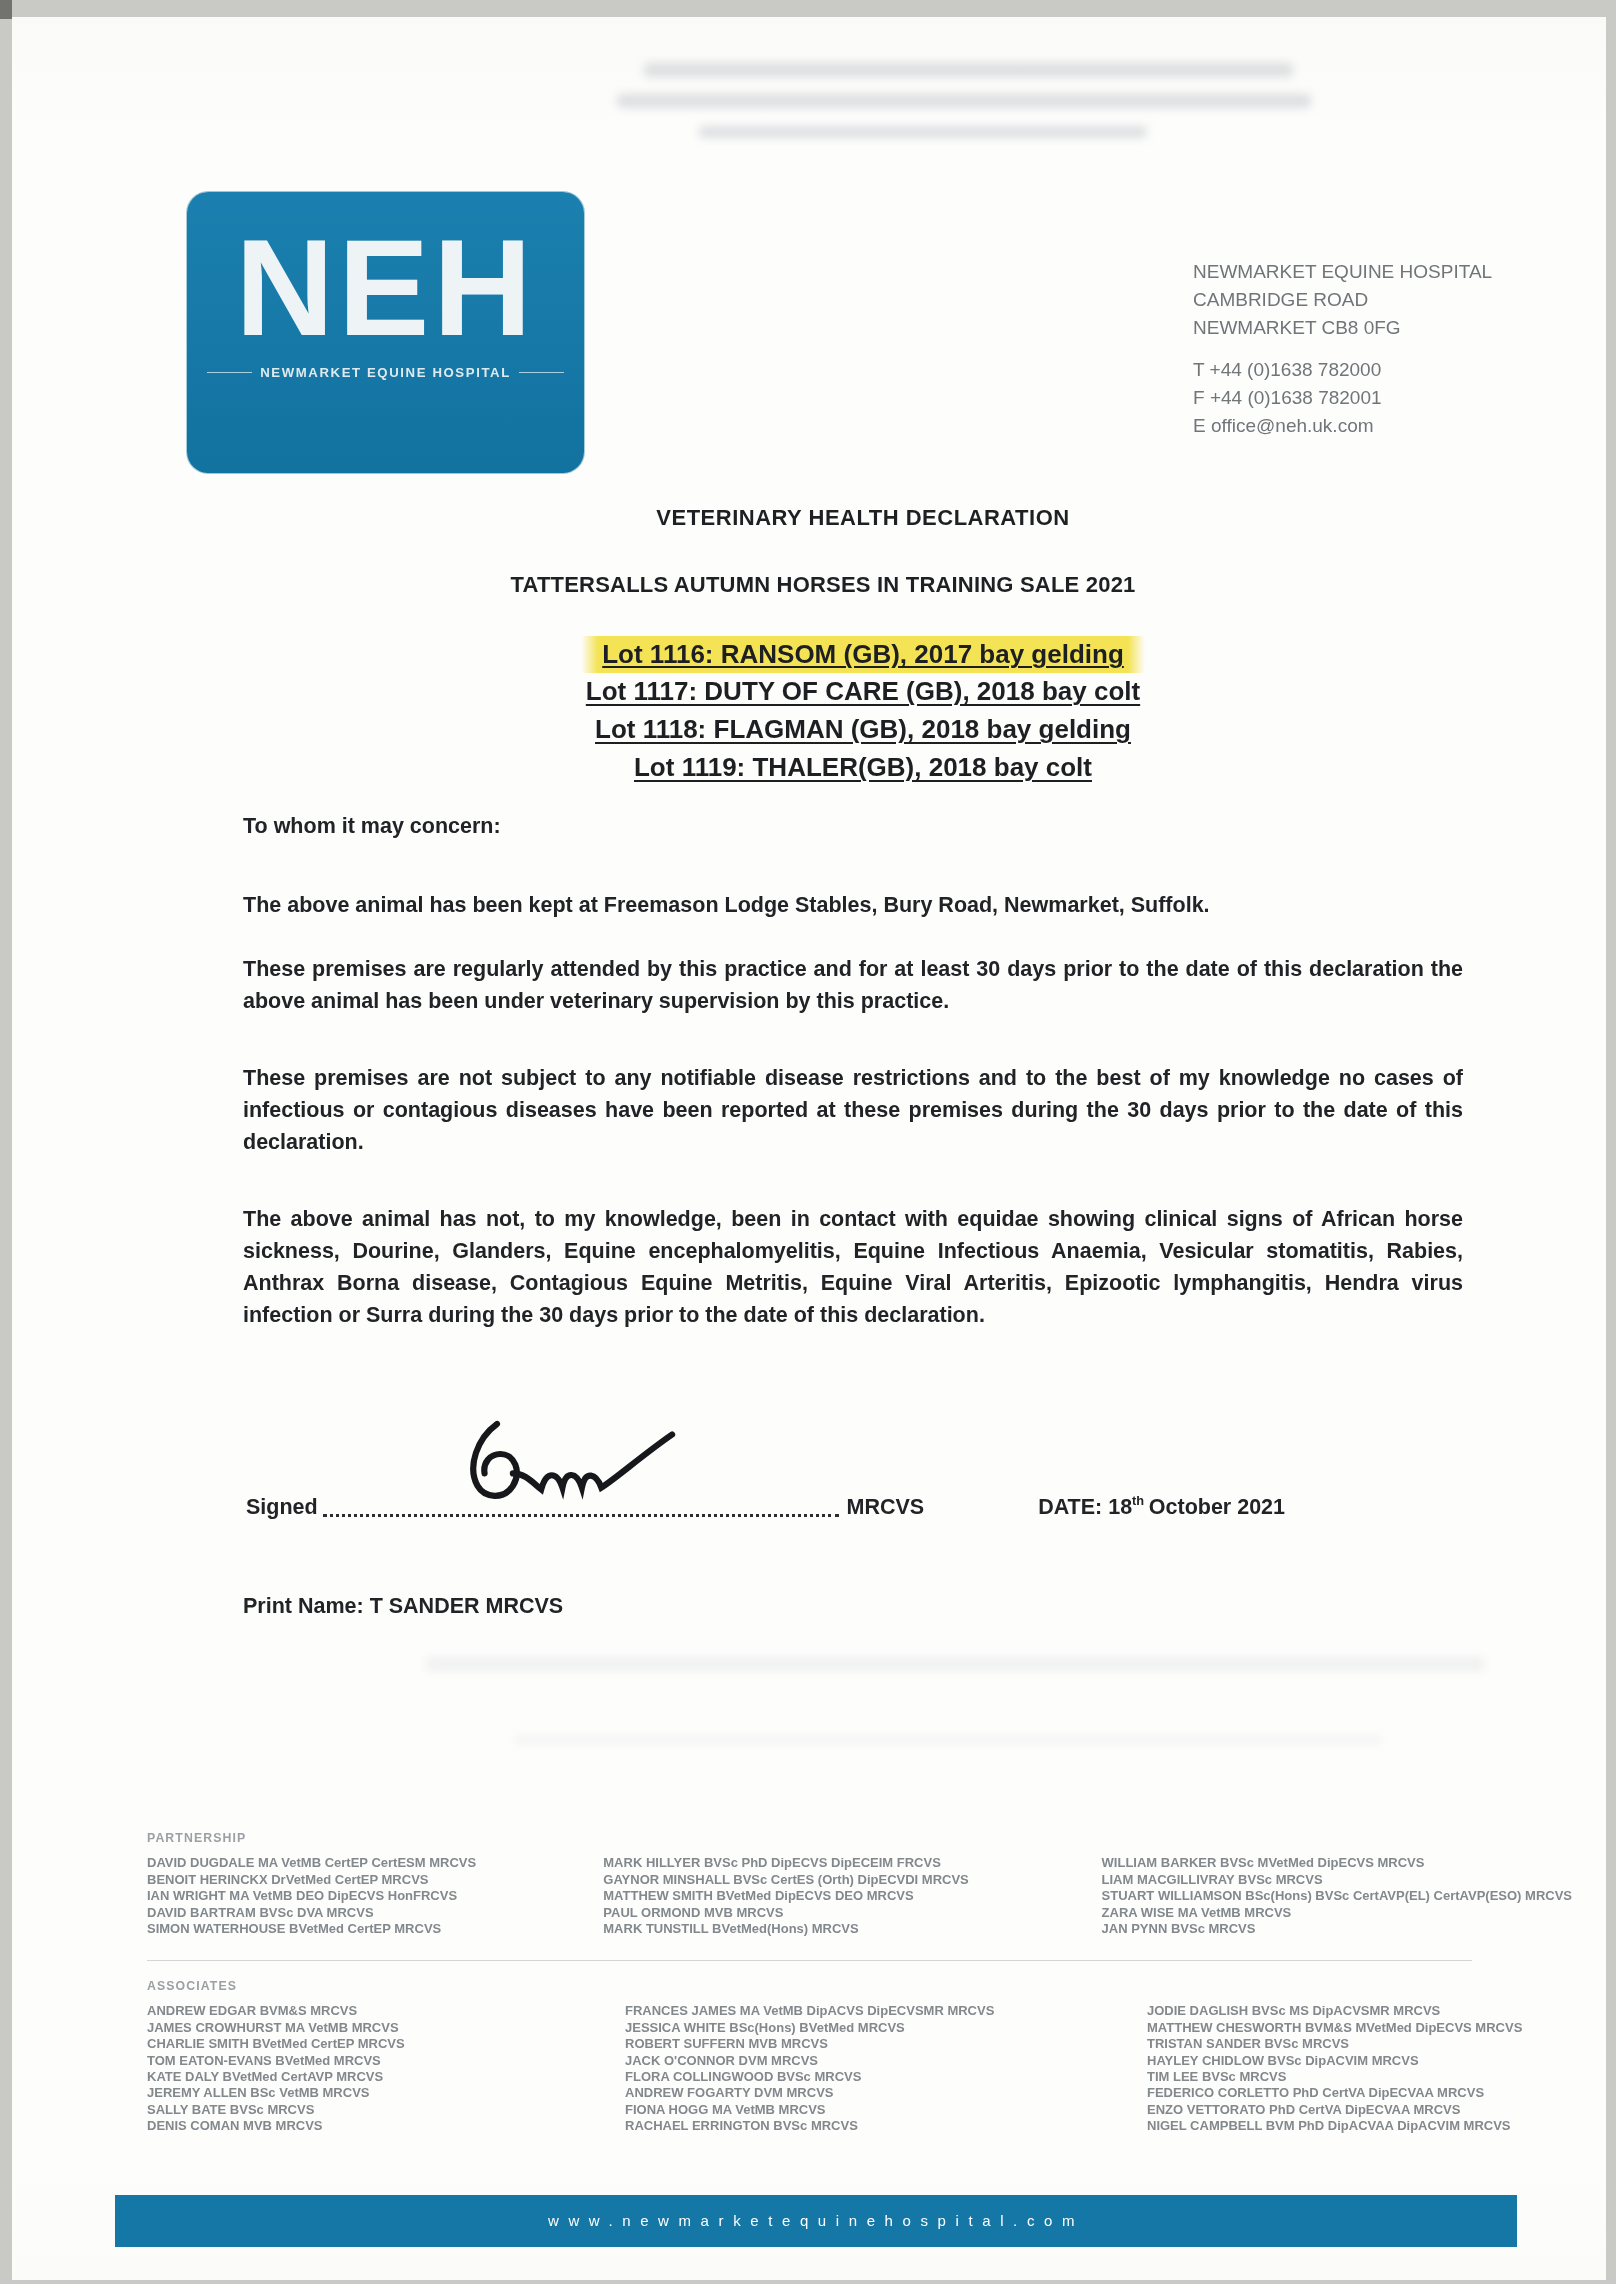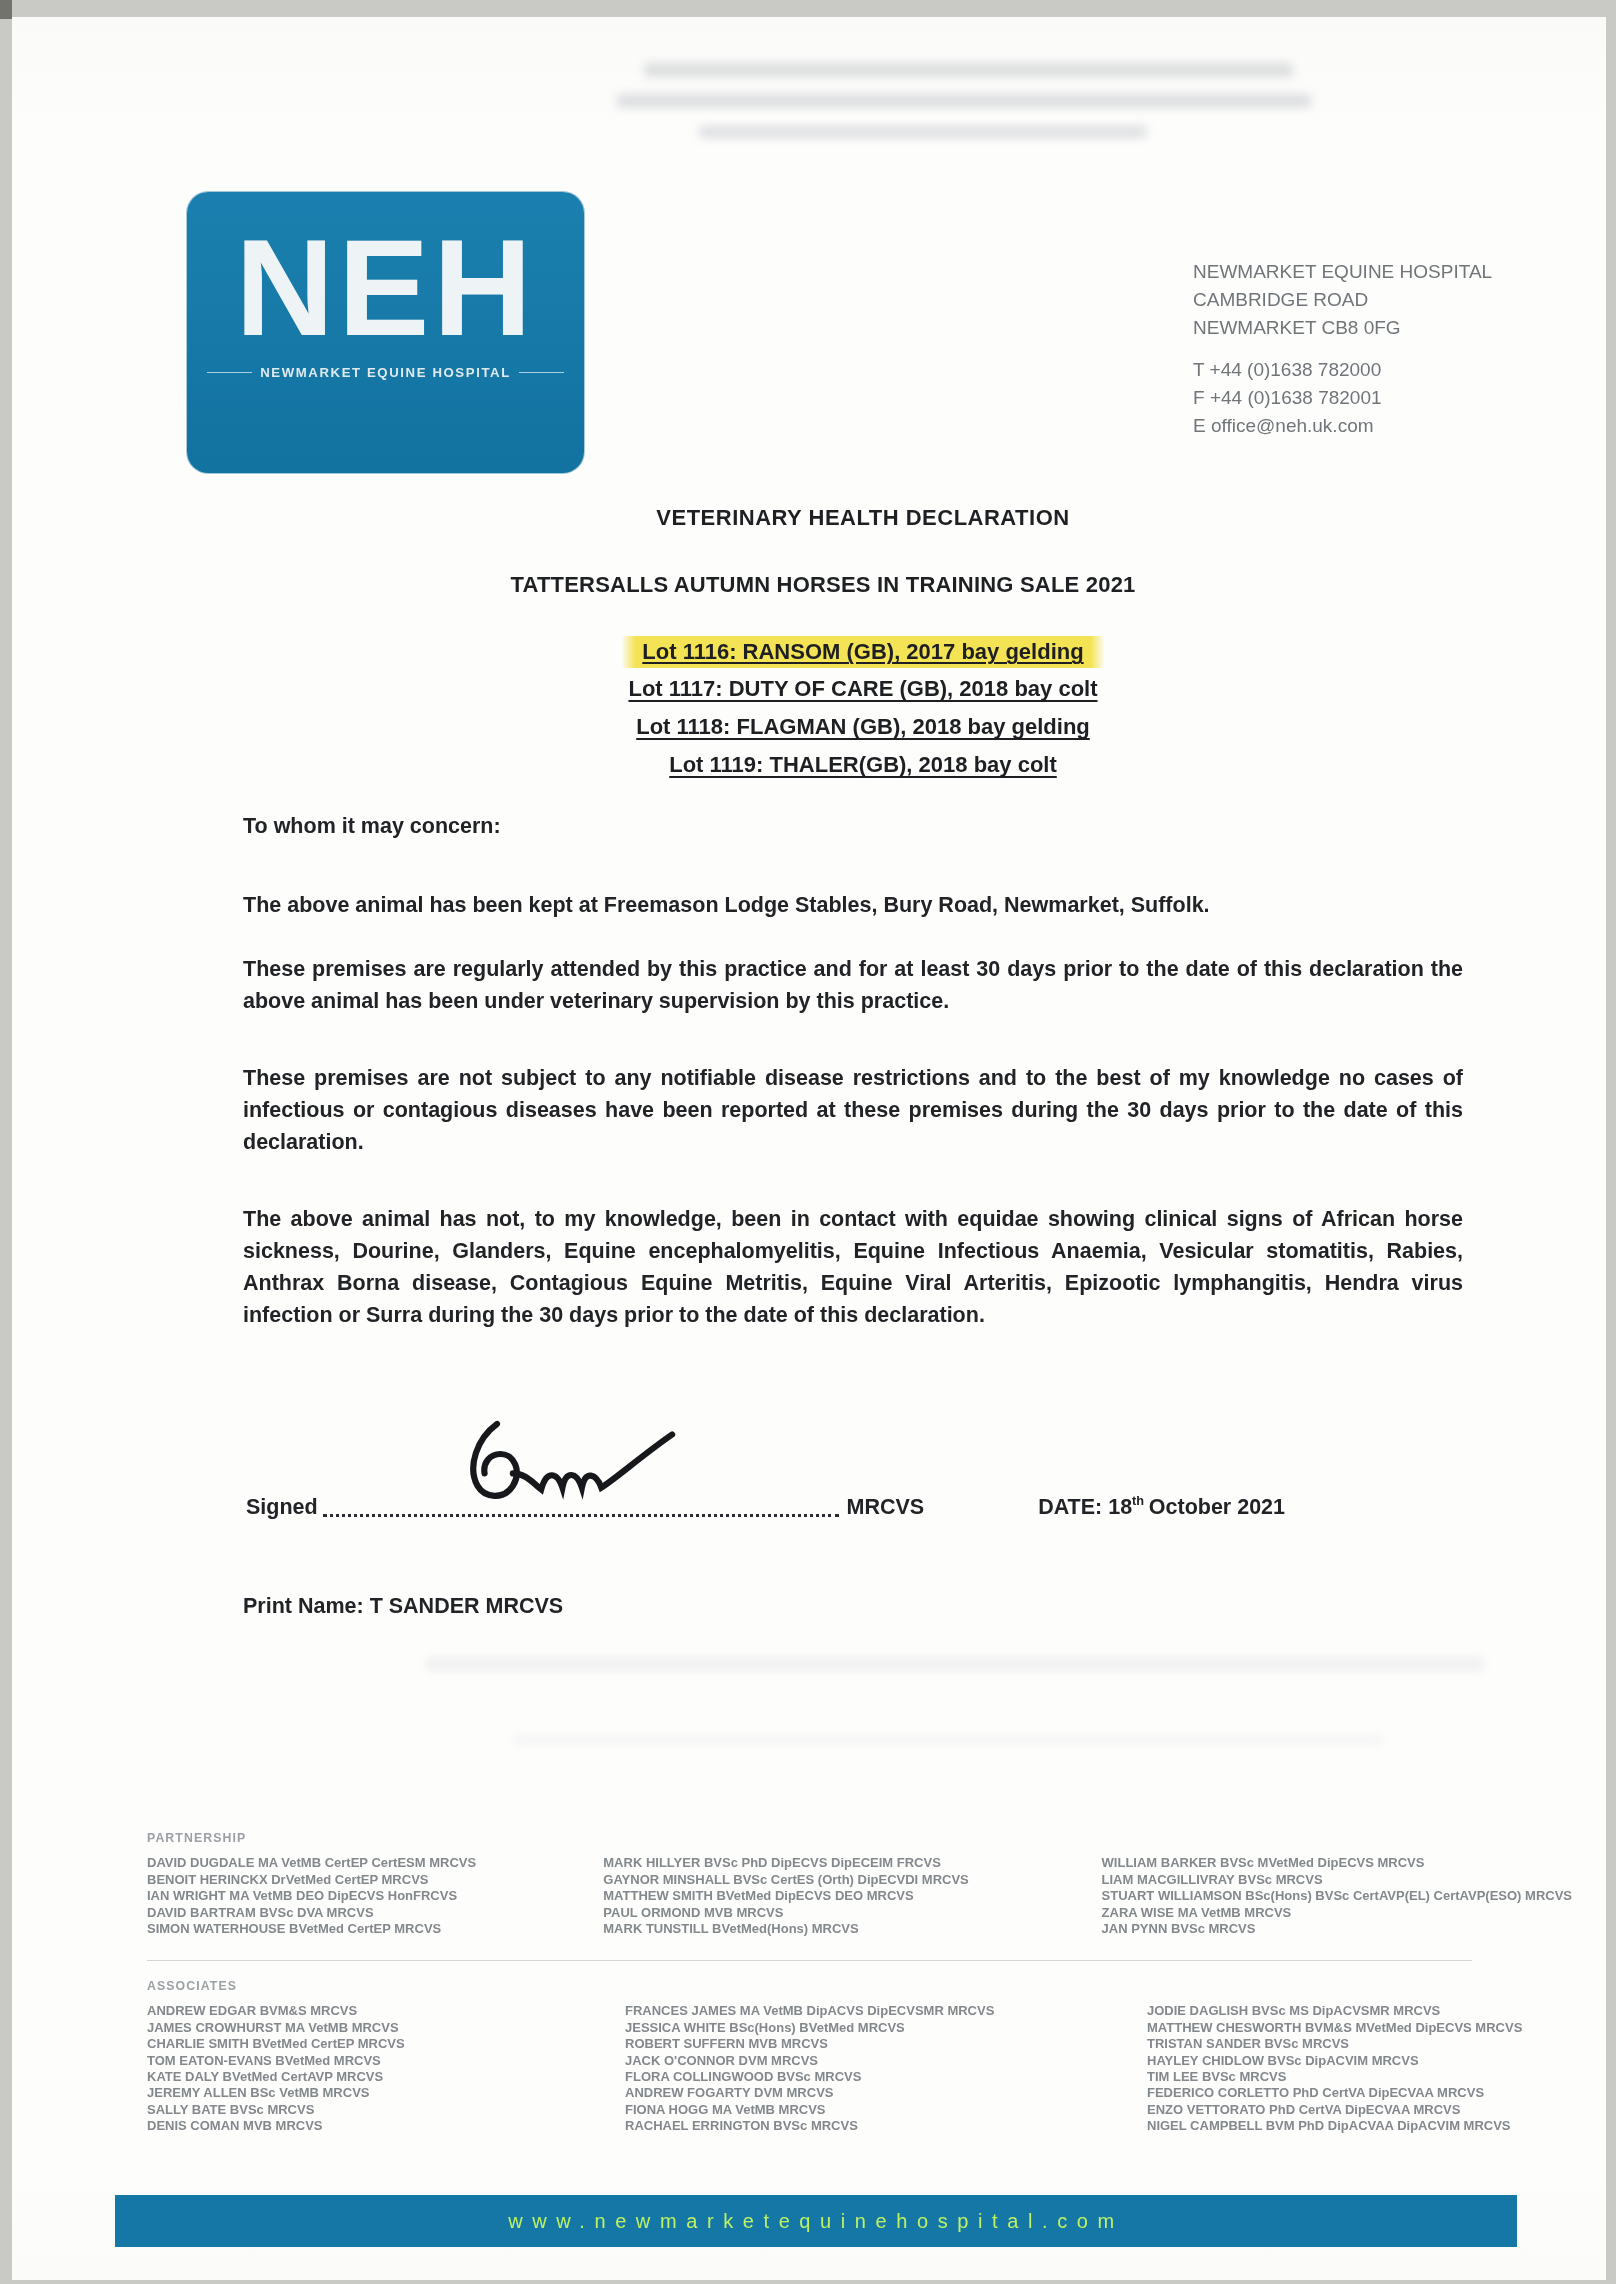--- a/index.html
+++ b/index.html
@@ -50,21 +50,21 @@
 
   
   .center-shift{position:absolute;left:0;width:100%;text-align:center;padding-left:108px;box-sizing:border-box;}
   .doc-title{top:488px;font-size:22px;font-weight:bold;color:#1e2023;letter-spacing:0.5px;}
   .doc-subtitle{top:555px;font-size:22px;font-weight:bold;color:#1e2023;letter-spacing:0.2px;padding-left:28px;}
 
   
   .lots{top:621px;}
   .lot-line{height:38px;}
   .lot-text{
-    font-size:22px;font-weight:bold;color:#1d1f22;
+    font-size:26px;font-weight:bold;color:#1d1f22;
     text-decoration:underline;text-decoration-thickness:2.3px;text-underline-offset:4.1px;margin-top:6px;
   }
   .lot-highlight{
     background:linear-gradient(90deg,rgba(244,228,82,0),rgba(243,225,70,.92) 3%,rgba(243,225,70,.92) 97%,rgba(244,228,82,0));
     padding:2.7px 21px 4.6px;border-radius:4.6px;
   }
 
   
   .letter-body{
     position:absolute;left:231px;top:793px;width:1220px;
@@ -100,21 +100,21 @@
   .fcols{display:flex;}
   .fcol1{width:478px;}
   .fcol2{width:522px;}
   .fcol3{flex:1;}
   .fname{display:block;font-size:13px;line-height:16.4px;font-weight:bold;color:#83888d;white-space:nowrap;}
   .staff-divider{position:absolute;left:135px;top:1943px;width:1325px;height:0.9px;background:#d4d5d5;}
 
   
   .webbar{
     position:absolute;left:103px;top:2178px;width:1402px;height:52px;
-    background:#1577a6;color:#bef264;font-size:20px;letter-spacing:9.6px;
+    background:#1577a6;color:#ffffff;font-size:15px;letter-spacing:9.6px;
     text-align:center;line-height:52px;white-space:nowrap;
   }
 </style>
 </head>
 <body>
 
 <div class="corner-mark"></div>
 
 <div class="paper">
 

